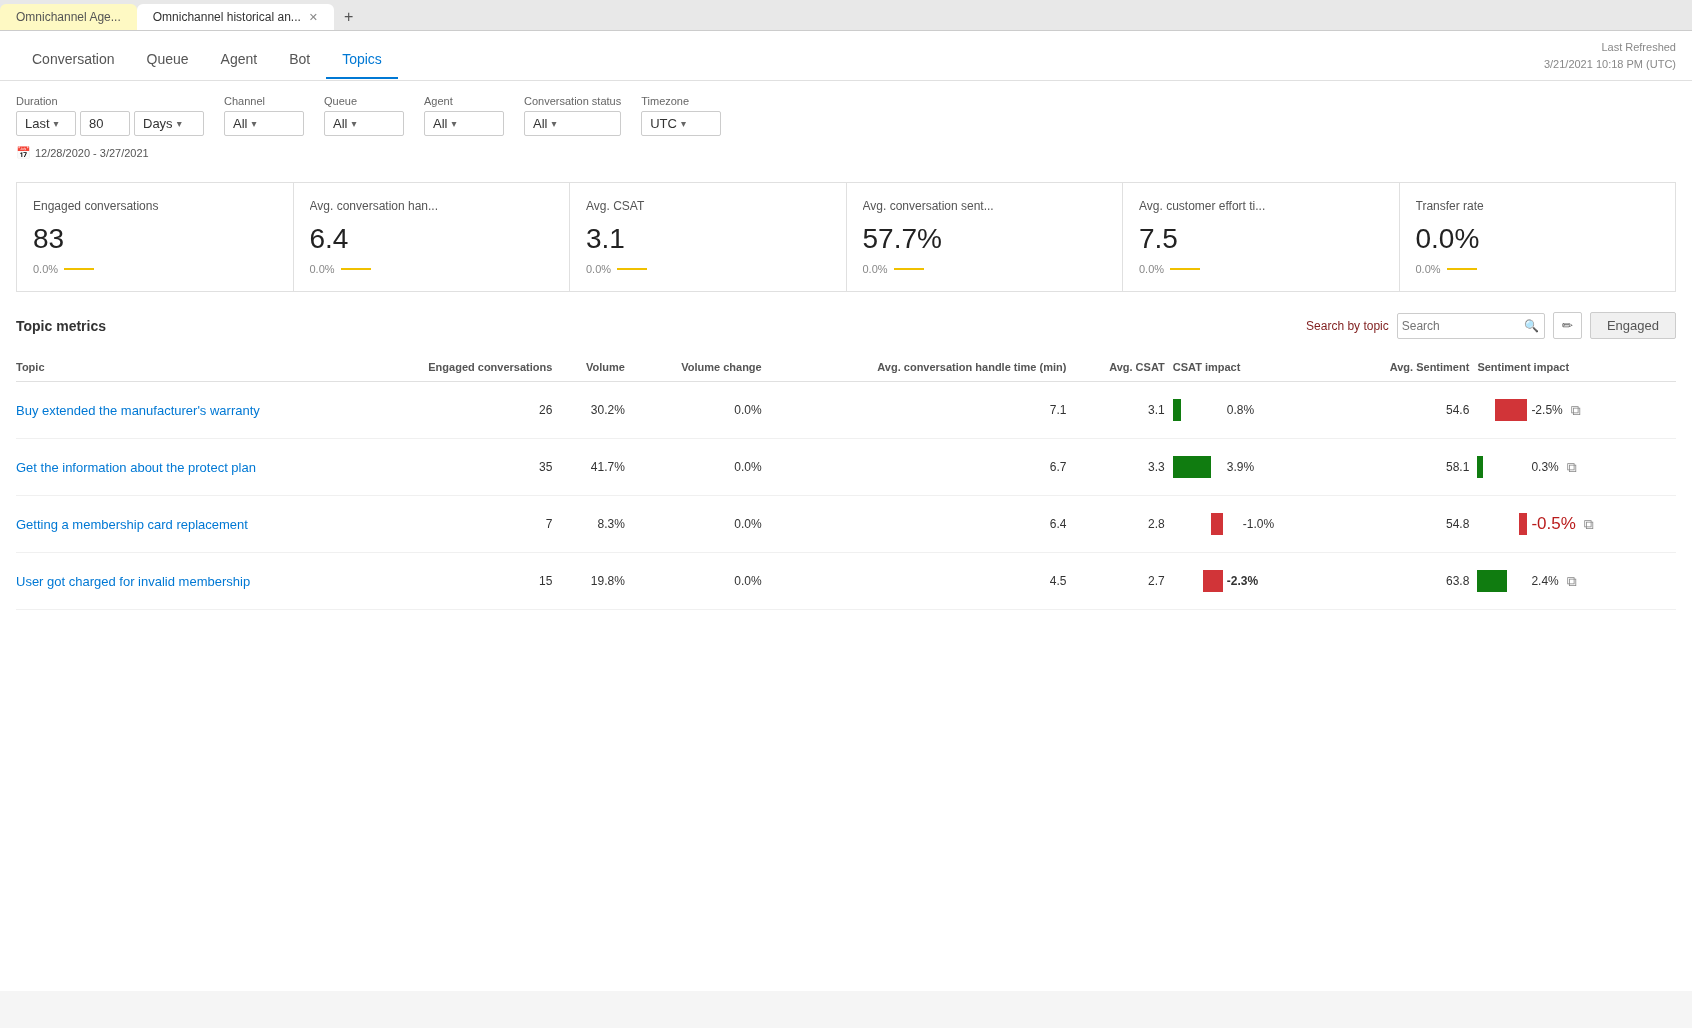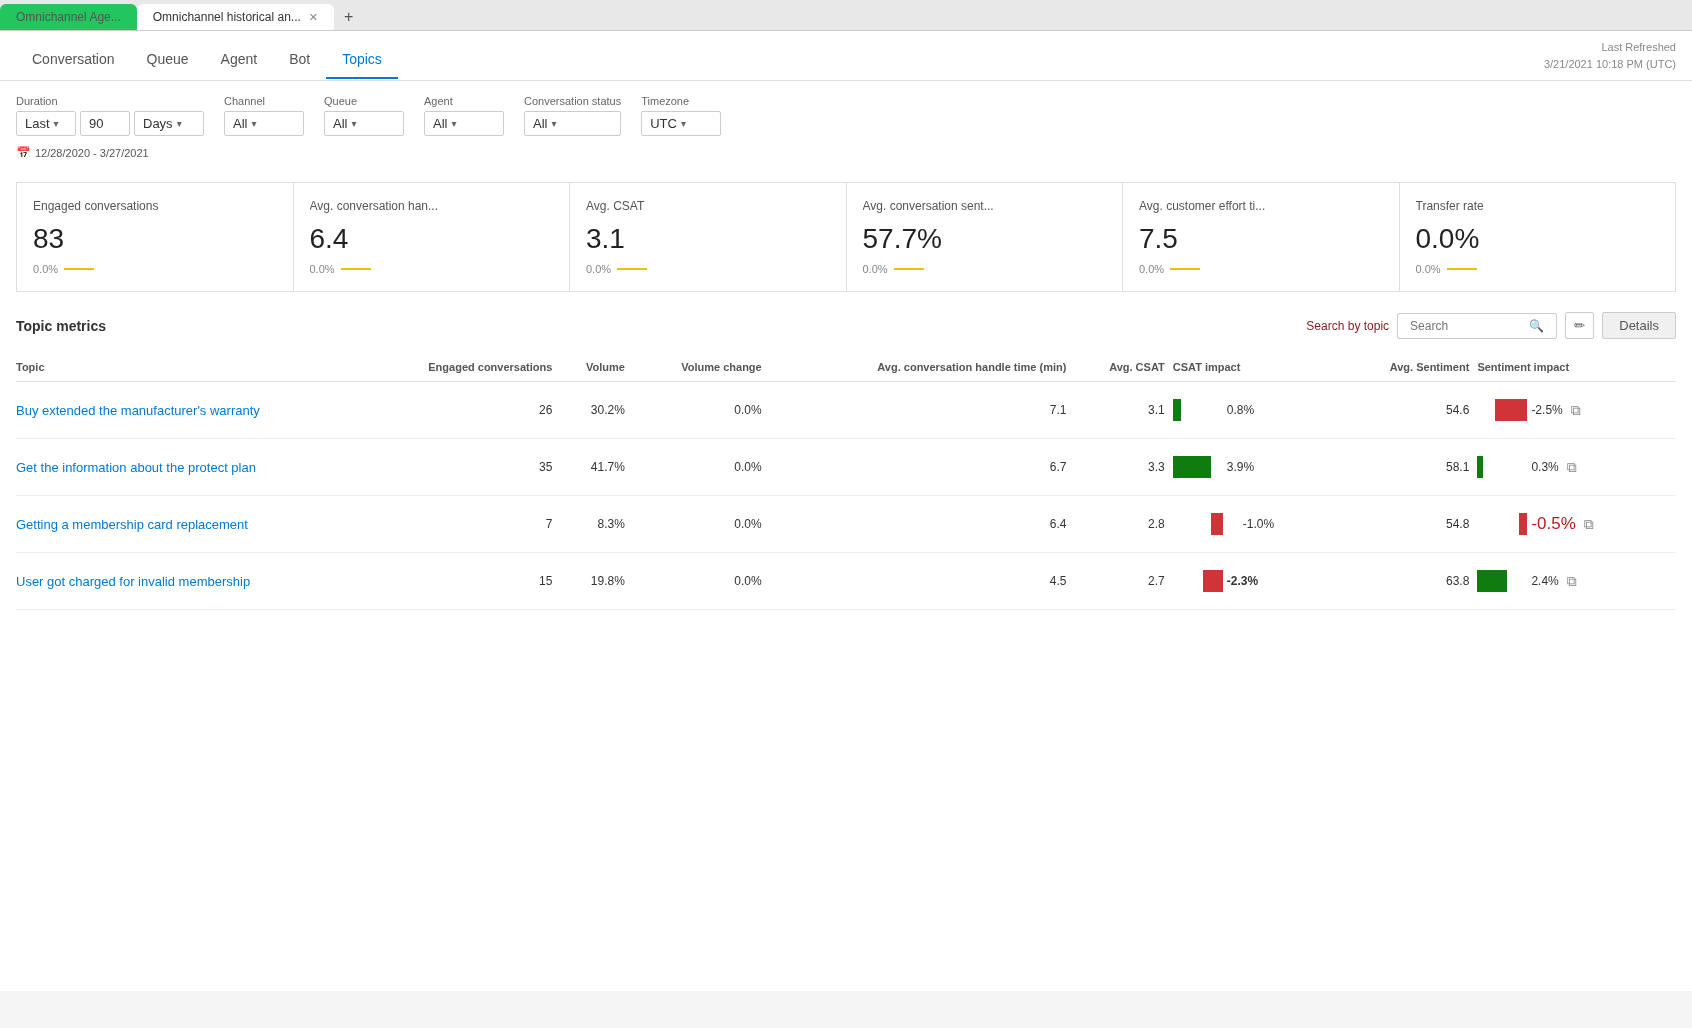--- a/index.html
+++ b/index.html
@@ -1,20 +1,20 @@
 <!DOCTYPE html>
 <html><head>
   <meta charset="utf-8">
   <style>
     * { box-sizing: border-box; margin: 0; padding: 0; }
     body { font-family: 'Segoe UI', Arial, sans-serif; font-size: 13px; background: #f5f5f5; color: #333; overflow-x: hidden; }
 
     
     .browser-tabs { display: flex; align-items: center; background: #e8e8e8; padding: 4px 0 0 0; border-bottom: 1px solid #ccc; }
-    .tab { display: flex; align-items: center; padding: 6px 16px; background: #22c55e; border-radius: 6px 6px 0 0; font-size: 12px; color: #555; cursor: pointer; gap: 8px; min-width: 120px; }
+    .tab { display: flex; align-items: center; padding: 6px 16px; background: #fef9c3; border-radius: 6px 6px 0 0; font-size: 12px; color: #555; cursor: pointer; gap: 8px; min-width: 120px; }
     .tab.active { background: #fff; color: #333; }
     .tab .close-icon { color: #888; font-size: 11px; cursor: pointer; }
     .tab-add { padding: 4px 10px; background: transparent; border: none; font-size: 16px; cursor: pointer; color: #555; }
 
     
     .app { background: #fff; min-height: 960px; }
 
     
     .nav-bar { display: flex; align-items: center; justify-content: space-between; padding: 8px 16px 0 16px; border-bottom: 1px solid #e0e0e0; background: #fff; }
     .nav-items { display: flex; gap: 0; }
@@ -40,21 +40,21 @@
     .kpi-value { font-size: 28px; font-weight: 300; color: #222; margin-bottom: 8px; }
     .kpi-footer { display: flex; align-items: center; gap: 6px; font-size: 11px; color: #888; }
     .kpi-bar { width: 30px; height: 2px; background: #f0c000; display: inline-block; }
 
     
     .topic-metrics-section { padding: 20px 16px 0 16px; }
     .topic-metrics-header { display: flex; align-items: center; justify-content: space-between; margin-bottom: 14px; }
     .topic-metrics-title { font-size: 14px; font-weight: 600; color: #333; }
     .search-area { display: flex; align-items: center; gap: 8px; }
     .search-by-label { font-size: 12px; color: #7f1d1d; }
-    .search-box { display: flex; align-items: center; border: 1px solid #ccc; border-radius: 2px; padding: 5px 12px; background: #fff; gap: 4px; width: 160px; }
+    .search-box { display: flex; align-items: center; border: 1px solid #ccc; border-radius: 2px; padding: 5px 4px; background: #fff; gap: 4px; width: 148px; }
     .search-box input { border: none; outline: none; font-size: 12px; color: #333; flex: 1; width: 100%; }
     .search-icon { color: #888; font-size: 12px; }
     .pencil-btn { border: 1px solid #ccc; background: #fff; padding: 5px 8px; cursor: pointer; border-radius: 2px; color: #666; }
     .details-btn { border: 1px solid #ccc; background: #f0f0f0; padding: 5px 16px; cursor: pointer; border-radius: 2px; color: #555; font-size: 13px; }
 
     
     .topic-table { width: 100%; border-collapse: collapse; }
     .topic-table th { font-size: 11px; color: #555; font-weight: 600; padding: 8px 8px 8px 0; text-align: left; border-bottom: 1px solid #e0e0e0; white-space: nowrap; }
     .topic-table th.right { text-align: right; }
     .topic-table td { font-size: 12px; color: #333; padding: 14px 8px 14px 0; border-bottom: 1px solid #f0f0f0; vertical-align: middle; }
@@ -94,21 +94,21 @@
 
   <div class="filters-bar">
     <div class="filter-group">
       <div class="filter-label">Duration</div>
       <div class="filter-row">
         <div class="filter-select">
           <span>Last</span>
           <span class="chevron">▾</span>
         </div>
         <div class="filter-select" style="min-width:50px;">
-          <span>90</span>
+          <span>80</span>
         </div>
         <div class="filter-select" style="min-width:70px;">
           <span>Days</span>
           <span class="chevron">▾</span>
         </div>
       </div>
     </div>
     <div class="filter-group">
       <div class="filter-label">Channel</div>
       <div class="filter-select" style="min-width:80px;">
@@ -204,21 +204,21 @@
   <div class="topic-metrics-section">
     <div class="topic-metrics-header">
       <div class="topic-metrics-title">Topic metrics</div>
       <div class="search-area">
         <span class="search-by-label">Search by topic</span>
         <div class="search-box">
           <input type="text" placeholder="Search" style="">
           <span class="search-icon">🔍</span>
         </div>
         <button class="pencil-btn">✏</button>
-        <button class="details-btn">Details</button>
+        <button class="details-btn">Engaged</button>
       </div>
     </div>
 
     <table class="topic-table">
       <thead>
         <tr>
           <th>Topic</th>
           <th class="right">Engaged conversations</th>
           <th class="right">Volume</th>
           <th class="right">Volume change</th>

